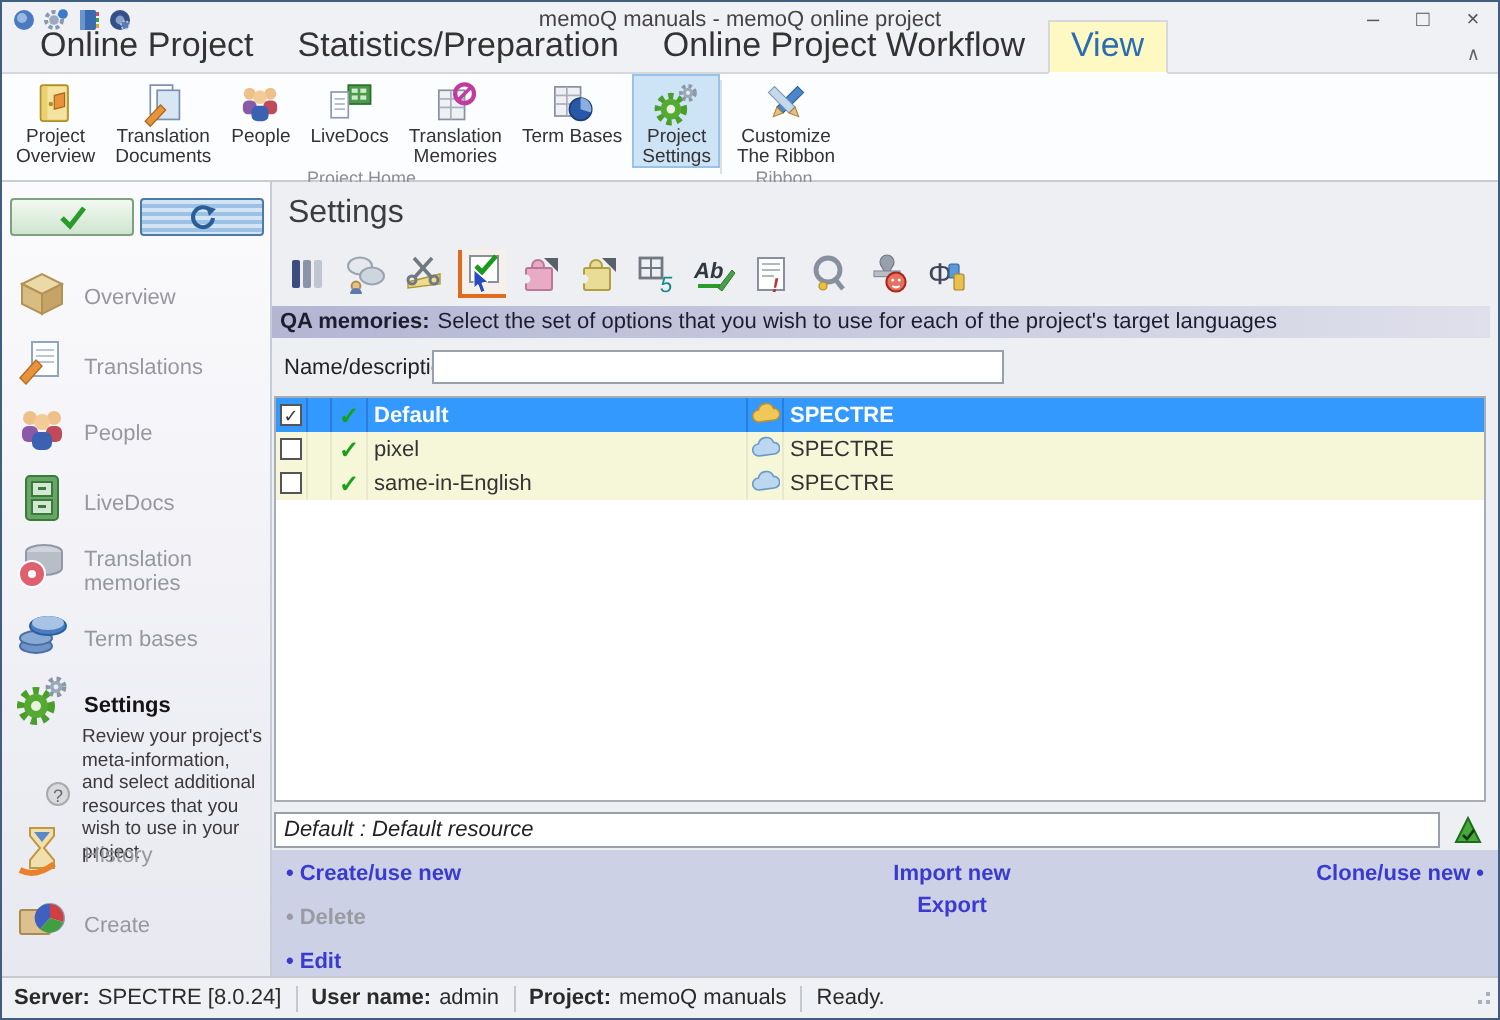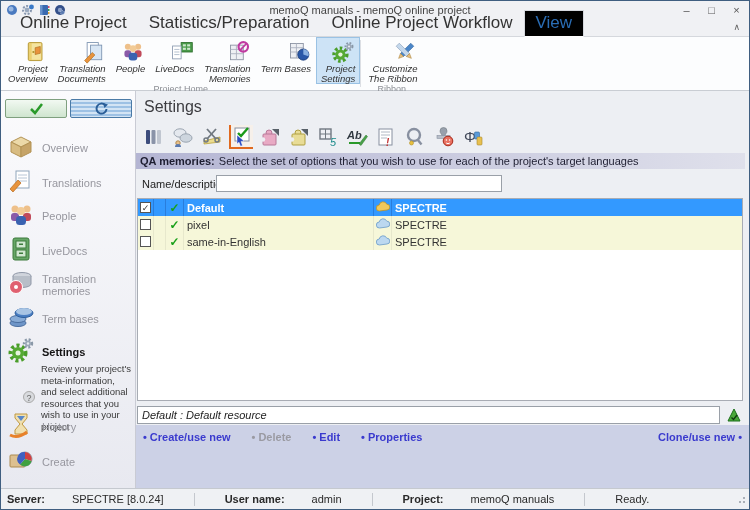--- a/index.html
+++ b/index.html
@@ -9,29 +9,29 @@
   
   .titlebar{position:absolute;top:0;left:0;right:0;height:18px;background:#f0f1f4;display:flex;align-items:center;}
   .qat{display:flex;gap:4px;padding-left:5px;align-items:center;}
   .qat svg{display:block;}
   .win-title{flex:1;text-align:center;font-size:11px;color:#444;white-space:nowrap;overflow:hidden;}
   .win-controls{display:flex;height:100%;}
   .winbtn{width:25px;height:100%;display:flex;align-items:center;justify-content:center;font-size:11px;color:#555;cursor:default;}
   
   .tabsrow{position:absolute;top:18px;left:0;right:0;height:18px;background:#f0f1f4;border-bottom:1px solid #d5d8dd;display:flex;align-items:flex-end;padding-left:8px;}
   .tab{font-size:17px;color:#333;padding:2px 11px 3px;position:relative;}
-  .tab.active{background:#000000;border:1px solid #d5d8dd;border-bottom:1px solid #fff;color:#2a6db5;margin-bottom:-1px;text-align:right;}
+  .tab.active{background:#fef9c3;border:1px solid #d5d8dd;border-bottom:1px solid #fff;color:#2a6db5;margin-bottom:-1px;text-align:right;}
   .chevron{position:absolute;right:9px;top:3px;font-size:9px;color:#666;}
   
   .ribbon{position:absolute;top:36px;left:0;right:0;height:54px;background:#fcfdfe;border-bottom:1px solid #c9cdd3;display:flex;}
   .rgroup{display:flex;flex-direction:column;}
   .rbuttons{display:flex;flex:1;align-items:stretch;padding-left:2px;}
   .rgrouplabel{height:12px;text-align:center;font-size:9px;color:#8b8e94;line-height:11px;}
   .rsep{width:1px;background:#dcdfe4;margin:3px 0;}
-  .rbtn{display:flex;flex-direction:column;align-items:flex-end;padding:2px 4px 0;border:1px solid transparent;font-style:italic;}
+  .rbtn{display:flex;flex-direction:column;align-items:center;padding:2px 4px 0;border:1px solid transparent;}
   .rbtn .ric{height:24px;display:flex;align-items:center;justify-content:center;}
   .rbtn .rl{font-size:9.5px;line-height:9.5px;color:#333;text-align:center;white-space:nowrap;}
   .rbtn.active{background:#cde3f6;border:1px solid #9ac2e4;}
   
   .sidebar{position:absolute;top:90px;left:0;width:135px;bottom:21px;background:linear-gradient(#fbfbfd,#e8e9f0);border-right:1px solid #c9cbd4;}
   .topbtns{position:absolute;top:8px;left:4px;display:flex;gap:3px;}
   .sbtn{width:62px;height:19px;display:flex;align-items:center;justify-content:center;border-radius:2px;}
   .sbtn.ok{background:linear-gradient(#f2f9f2,#cfe5cf);border:1px solid #7fa07f;}
   .sbtn.refresh{background:repeating-linear-gradient(180deg,#d3e4f4 0 2px,#9dc1e4 2px 4px);border:1px solid #4a7aa6;}
   .navitem{position:absolute;left:6px;display:flex;align-items:center;gap:7px;width:125px;}
@@ -73,26 +73,26 @@
   .gcheck{color:#18a018;font-weight:bold;font-size:12px;}
   
   .detailrow{height:24px;display:flex;align-items:center;padding:3px 6px 0 1px;font-style:italic;}
   .detailbox{flex:1;height:18px;border:1px solid #9aa0a8;background:#fff;font-size:11px;line-height:16px;padding:0 4px;color:#222;}
   .flagicon{width:17px;margin-left:6px;display:flex;align-items:center;}
   .linkspane{flex:1;background:#ccd1e6;position:relative;font-size:11px;font-weight:bold;}
   .lnk{color:#3a3ace;white-space:nowrap;cursor:default;}
   .lnk .b{margin:0 3px 0 0;}
   .lnk .ba{margin:0 0 0 3px;}
   .lnk.disabled{color:#9a9aa2;}
-  .col-left{position:absolute;left:7px;top:6px;display:flex;flex-direction:row;gap:21px;}
+  .col-left{position:absolute;left:7px;top:6px;display:flex;flex-direction:column;gap:10px;}
   .col-mid{position:absolute;left:270px;top:6px;width:140px;display:flex;flex-direction:column;gap:3.5px;align-items:center;}
   .col-right{position:absolute;right:7px;top:6px;text-align:right;}
   
   .statusbar{position:absolute;left:0;right:0;bottom:0;height:21px;background:#eff1f4;border-top:1px solid #c5c9cf;
-    display:flex;align-items:center;font-size:11px;color:#2a2a2a;padding-left:6px;gap:23px;}
+    display:flex;align-items:center;font-size:11px;color:#2a2a2a;padding-left:6px;}
   .statusbar b{margin-right:4px;}
   .ssep{width:1px;height:13px;background:#c4c8ce;margin:0 7px;}
   .grip{position:absolute;right:2px;bottom:2px;}
 </style>
 </head>
 <body>
 
 <div class="window">
 
   <div class="titlebar">
@@ -544,20 +544,24 @@
           </svg>
         </span>
     </div>
 
     <div class="linkspane">
       <div class="col-left">
         <span class="lnk"><span class="b">•</span><span>Create/use new</span></span>
         <span class="lnk disabled"><span class="b">•</span><span>Delete</span></span>
         <span class="lnk"><span class="b">•</span><span>Edit</span></span>
         <span class="lnk"><span class="b">•</span><span>Properties</span></span>
+      </div>
+      <div class="col-mid">
+        <span class="lnk"><span>Import new</span></span>
+        <span class="lnk"><span>Export</span></span>
       </div>
       <div class="col-right">
         <span class="lnk"><span>Clone/use new</span><span class="ba">•</span></span>
       </div>
     </div>
   </div>
 
   <div class="statusbar">
     <b>Server:</b>
     <span>SPECTRE [8.0.24]</span>

